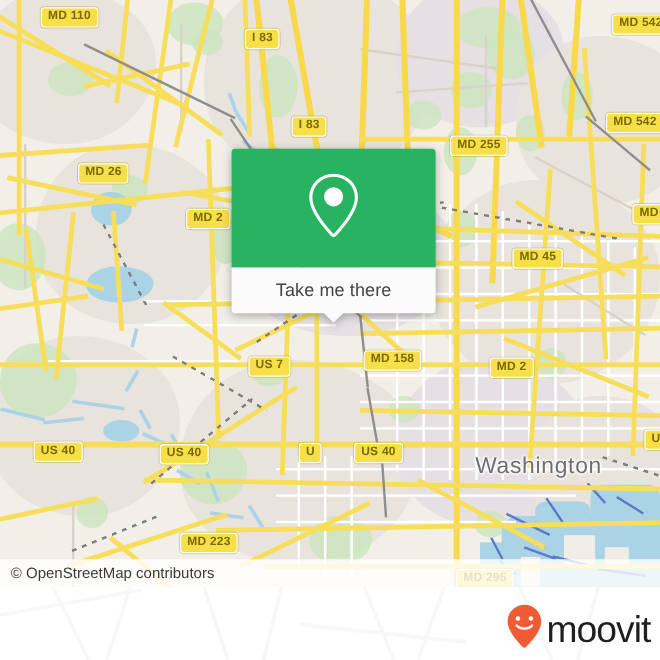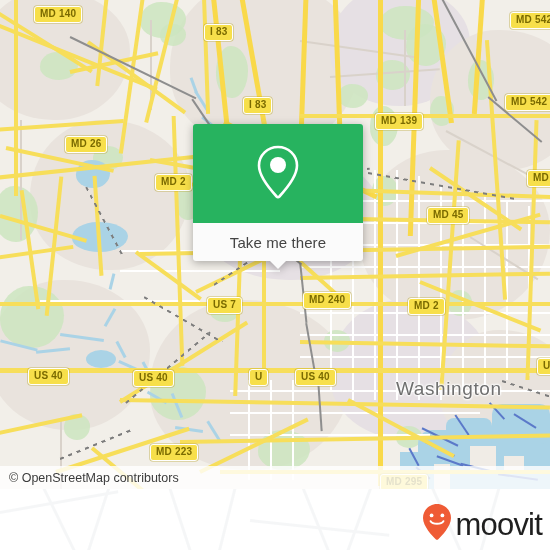--- a/index.html
+++ b/index.html
@@ -362,32 +362,32 @@
       <div class="railDash" style="left:126px; top:402px; width:110px; height:2.4px; transform:rotate(-40deg);"></div>
       <div class="railDash" style="left:60px;  top:458px; width:80px;  height:2.4px; transform:rotate(-22deg);"></div>
       <div class="railDash" style="left:144px; top:296px; width:90px;  height:2.4px; transform:rotate(30deg);"></div>
       <div class="railDash" style="left:86px;  top:186px; width:80px;  height:2.4px; transform:rotate(62deg);"></div>
       <div class="railDash" style="left:502px; top:380px; width:50px;  height:2.4px; transform:rotate(18deg);"></div>
     </div>
 
     <div class="citylabel" style="left:396px; top:378px;">Washington</div>
 
     <div id="shields">
-        <div class="shield" style="left: 34px; top: 6px;">MD 140</div>
+        <div class="shield" style="left: 34px; top: 6px;">MD 110</div>
         <div class="shield" style="left: 204px; top: 24px;">I 83</div>
         <div class="shield" style="left: 510px; top: 12px;">MD 542</div>
         <div class="shield" style="left: 243px; top: 97px;">I 83</div>
-        <div class="shield" style="left: 375px; top: 113px;">MD 139</div>
+        <div class="shield" style="left: 375px; top: 113px;">MD 255</div>
         <div class="shield" style="left: 505px; top: 94px;">MD 542</div>
         <div class="shield" style="left: 65px; top: 136px;">MD 26</div>
         <div class="shield" style="left: 155px; top: 174px;">MD 2</div>
         <div class="shield" style="left: 427px; top: 207px;">MD 45</div>
         <div class="shield" style="left: 527px; top: 170px;">MD 1</div>
         <div class="shield" style="left: 207px; top: 297px;">US 7</div>
-        <div class="shield" style="left: 303px; top: 292px;">MD 240</div>
+        <div class="shield" style="left: 303px; top: 292px;">MD 158</div>
         <div class="shield" style="left: 408px; top: 298px;">MD 2</div>
         <div class="shield" style="left: 28px; top: 368px;">US 40</div>
         <div class="shield" style="left: 133px; top: 370px;">US 40</div>
         <div class="shield" style="left: 249px; top: 369px;">U</div>
         <div class="shield" style="left: 295px; top: 369px;">US 40</div>
         <div class="shield" style="left: 537px; top: 358px;">US</div>
         <div class="shield" style="left: 150px; top: 444px;">MD 223</div>
         <div class="shield" style="left: 335px; top: 474px; margin-left: 45px;">MD 295</div>
       </div>
   </div>

